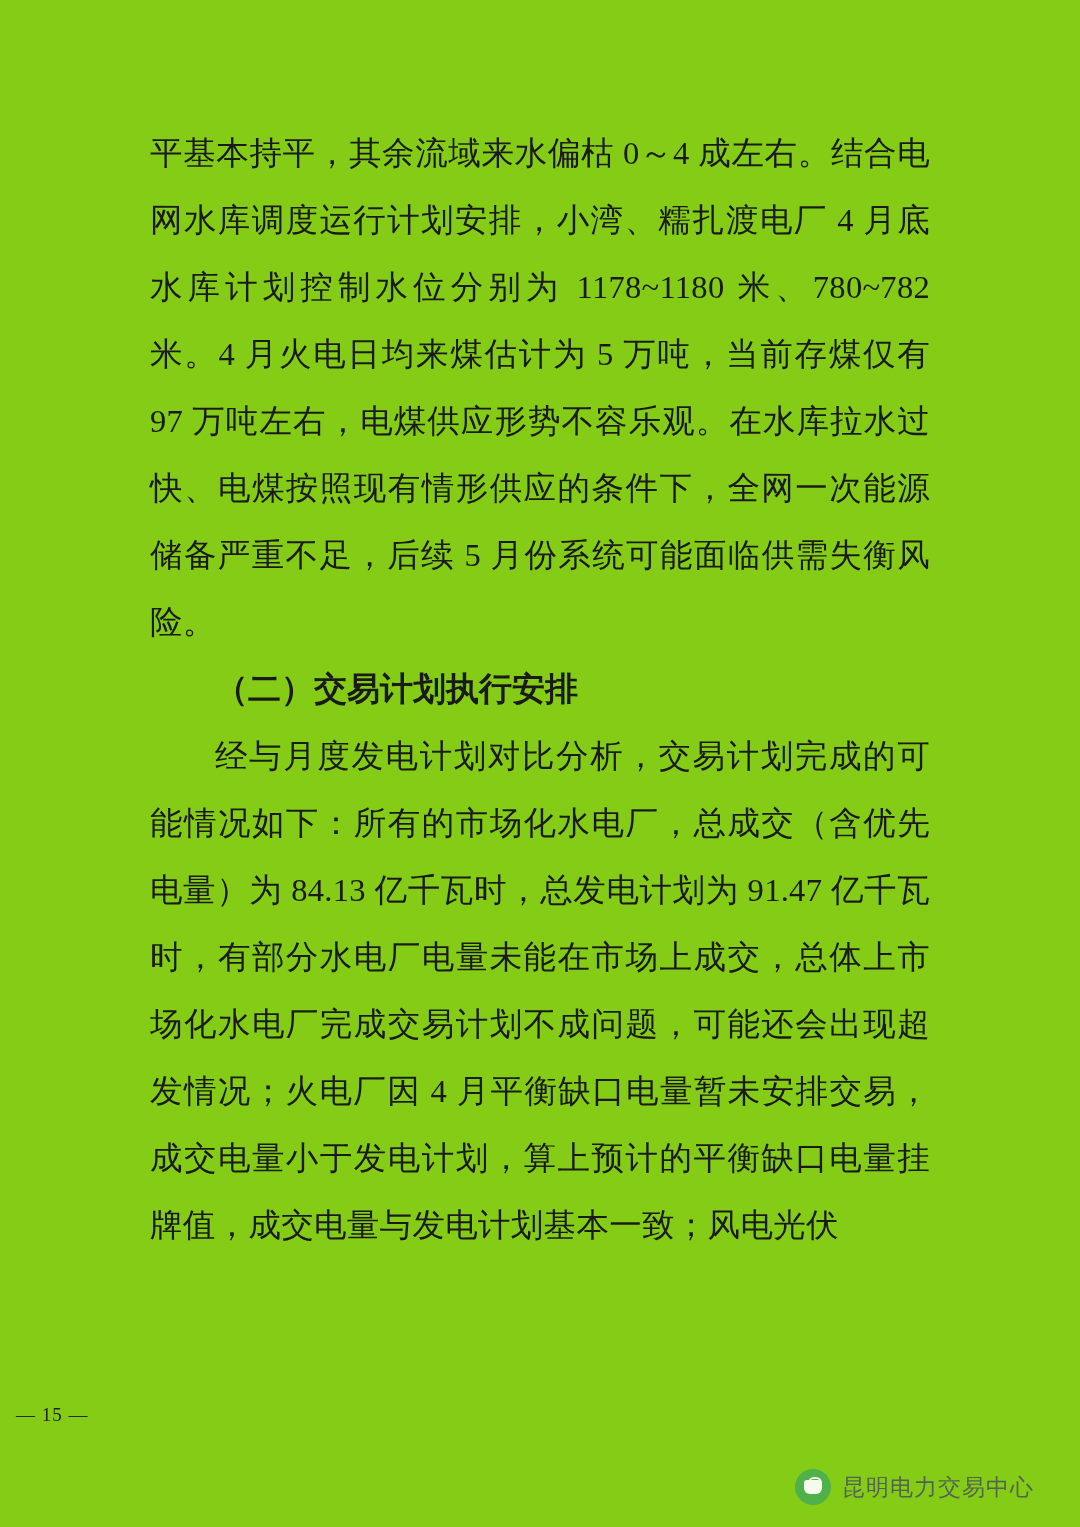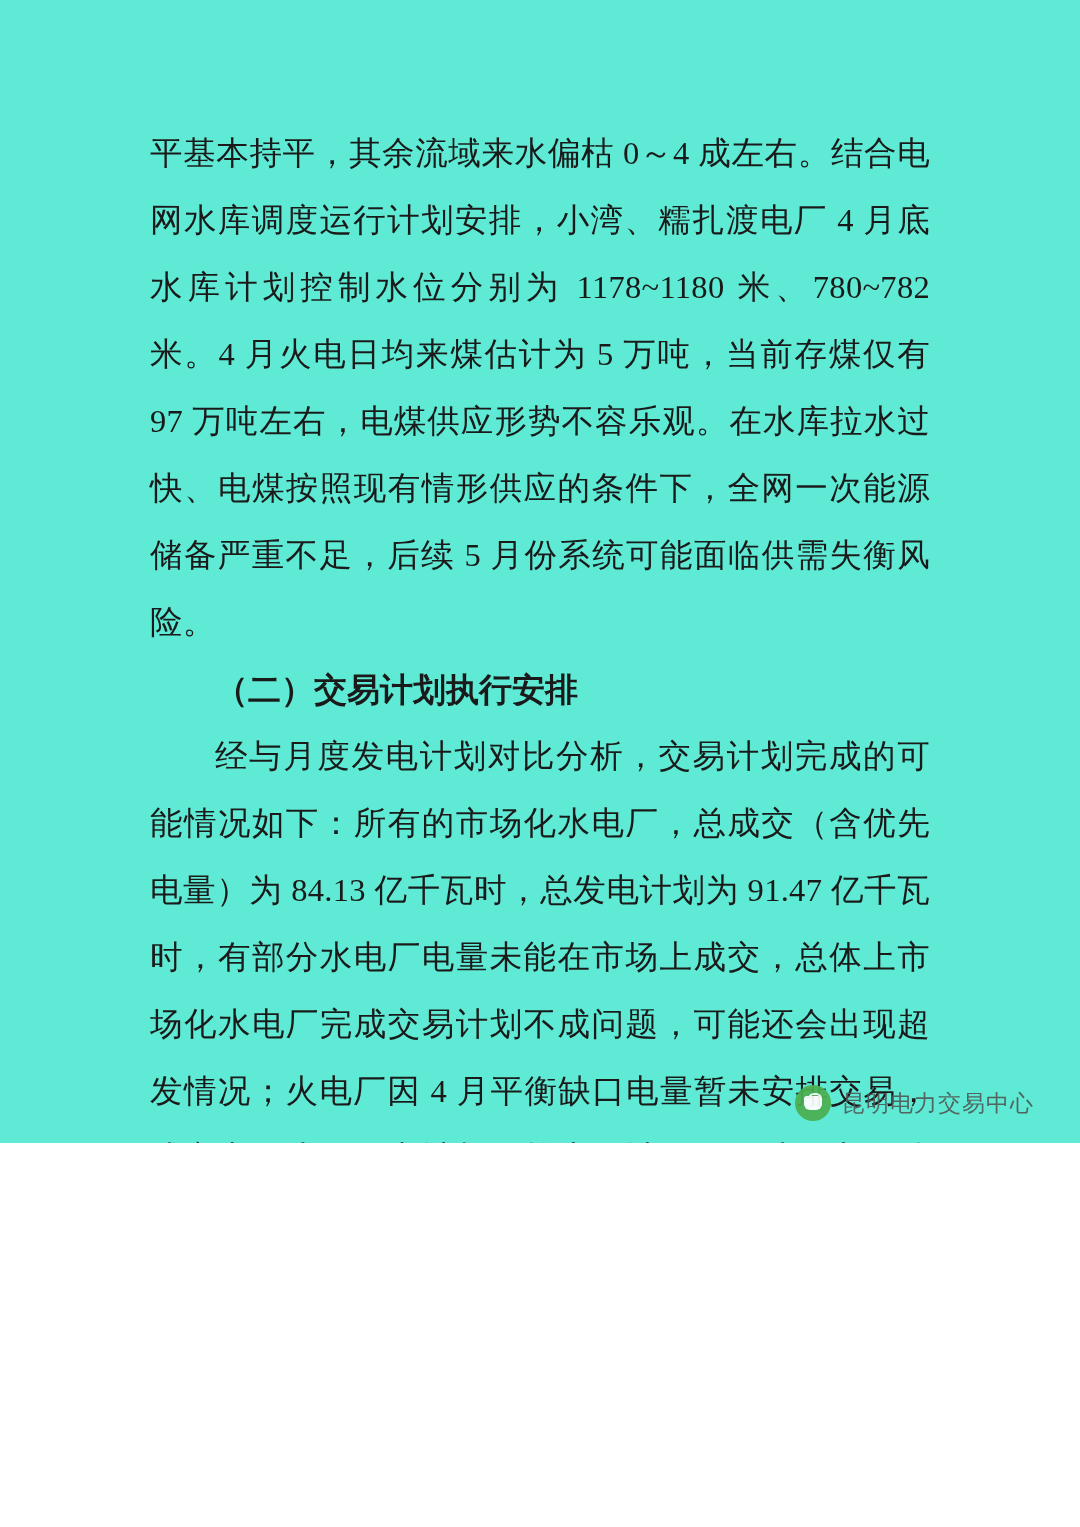--- a/index.html
+++ b/index.html
@@ -3,22 +3,22 @@
 <meta charset="utf-8">
 <style>
   html, body {
     margin: 0;
     padding: 0;
     background: #ffffff;
   }
   .page {
     position: relative;
     width: 1080px;
-    height: 1143px;
-    background: #5eead4;
+    height: 1527px;
+    background: #84cc16;
     overflow: hidden;
     font-family: "Liberation Serif", "DejaVu Serif", serif;
     color: #1a1a1a;
   }
   .content {
     position: absolute;
     left: 150px;
     top: 120px;
     width: 780px;
   }
@@ -33,21 +33,21 @@
   }
   .para.indent {
     text-indent: 65px;
   }
   .heading {
     font-size: 33px;
     line-height: 67px;
     font-weight: bold;
     margin: 0;
     text-indent: 65px;
-    font-family: Liberation Sans, sans-serif;
+    font-family: Liberation Serif, serif;
   }
   .footer-page {
     position: absolute;
     left: 16px;
     top: 1404px;
     width: 1080px;
     font-size: 19px;
     letter-spacing: 1px;
     color: #222;
   }

